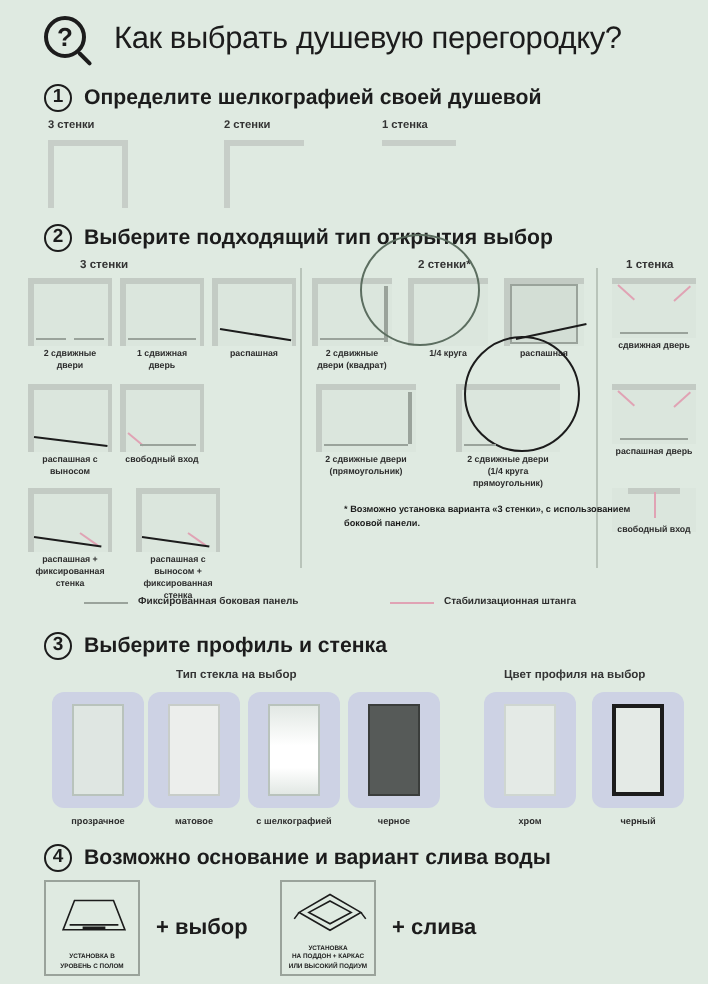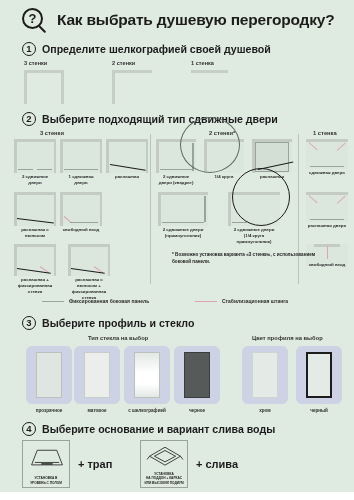--- a/index.html
+++ b/index.html
@@ -24,21 +24,21 @@
     display:flex; align-items:center; justify-content:center;
     font-size:13px; font-weight:bold; color:#1c1c1c; line-height:1;
   }
   .mag-handle {
     position:absolute; left:17px; top:17px; width:9px; height:2.4px;
     background:#1c1c1c; transform:rotate(45deg); transform-origin:left center;
     border-radius:2px;
   }
   .title {
     position:absolute; left:57px; top:11px;
-    font-size:15.5px; font-weight:bold; color:#1c1c1c; letter-spacing:-0.2px;
+    font-size:15.5px; font-weight:normal; color:#1c1c1c; letter-spacing:-0.2px;
   }
 
   
   .step { position:absolute; display:flex; align-items:center; gap:6px; }
   .step-num {
     width:14px; height:14px; border:1.3px solid #1c1c1c; border-radius:50%;
     display:flex; align-items:center; justify-content:center;
     font-size:9.5px; font-weight:bold; color:#1c1c1c; line-height:1;
     flex:0 0 auto;
   }
@@ -154,21 +154,21 @@
     <div class="grp" style="left:191px; top:2px;">
       <div class="cap">1 стенка</div>
       <div class="wallbox" style="width:37px; height:34px;">
         <div class="wseg" style="left:0; top:0; width:37px; height:3px;"></div>
       </div>
     </div>
   </div>
 
   <div class="step" style="left:22px; top:112px;">
     <div class="step-num">2</div>
-    <div class="step-txt">Выберите подходящий тип сдвижные двери</div>
+    <div class="step-txt">Выберите подходящий тип открытия выбор</div>
   </div>
 
   <div class="s2">
 
     <div class="colhead" style="left:40px; top:18px;">3 стенки</div>
     <div class="colhead" style="left:209px; top:18px;">2 стенки*</div>
     <div class="colhead" style="left:313px; top:18px;">1 стенка</div>
 
     <div class="vdiv" style="left:150px; top:22px; height:150px;"></div>
     <div class="vdiv" style="left:298px; top:22px; height:150px;"></div>
@@ -341,21 +341,21 @@
       <div class="lbl">Фиксированная боковая панель</div>
     </div>
     <div class="leg" style="left:195px; top:2px;">
       <div class="swatch" style="background:#e0a3b4;"></div>
       <div class="lbl">Стабилизационная штанга</div>
     </div>
   </div>
 
   <div class="step" style="left:22px; top:316px;">
     <div class="step-num">3</div>
-    <div class="step-txt">Выберите профиль и стекло</div>
+    <div class="step-txt">Выберите профиль и стенка</div>
   </div>
 
   <div class="s3">
     <div class="s3head" style="left:88px; top:21px;">Тип стекла на выбор</div>
     <div class="s3head" style="left:252px; top:21px;">Цвет профиля на выбор</div>
 
     <div class="gcard" style="left:26px; top:32px;">
       <div class="gpane" style="background:#dfe6e2; border:1.2px solid #b9c3bc;"></div>
     </div>
     <div class="glabel" style="left:21px; top:94px;">прозрачное</div>
@@ -381,35 +381,35 @@
     <div class="glabel" style="left:237px; top:94px;">хром</div>
 
     <div class="gcard" style="left:296px; top:32px;">
       <div class="gpane" style="background:#e4eae6; border:2.2px solid #1c1c1c;"></div>
     </div>
     <div class="glabel" style="left:291px; top:94px;">черный</div>
   </div>
 
   <div class="step" style="left:22px; top:422px;">
     <div class="step-num">4</div>
-    <div class="step-txt">Выберите основание и вариант слива воды</div>
+    <div class="step-txt">Возможно основание и вариант слива воды</div>
   </div>
 
   <div class="s4">
 
     <div class="basebox" style="left:22px; top:26px;">
       <svg viewBox="0 0 48 32" style="position:absolute;left:2px;top:6px;width:44px;height:26px;">
         <path d="M12 4 L36 4 L43 22 L5 22 Z" fill="none" stroke="#1c1c1c" stroke-width="1"></path>
         <path d="M9 19 L39 19" stroke="#1c1c1c" stroke-width="1"></path>
         <rect x="17" y="20" width="14" height="1.6" fill="#1c1c1c"></rect>
       </svg>
       <div class="basecap">УСТАНОВКА В
 УРОВЕНЬ С ПОЛОМ</div>
     </div>
-    <div class="pluslbl" style="left:78px; top:44px;">+ трап</div>
+    <div class="pluslbl" style="left:78px; top:44px;">+ выбор</div>
 
     <div class="basebox" style="left:140px; top:26px;">
       <svg viewBox="0 0 48 32" style="position:absolute;left:2px;top:3px;width:44px;height:26px;">
         <path d="M24 4 L43 15 L24 26 L5 15 Z" fill="none" stroke="#1c1c1c" stroke-width="1"></path>
         <path d="M24 8 L37 15 L24 22 L11 15 Z" fill="none" stroke="#1c1c1c" stroke-width="1"></path>
         <path d="M5 15 L2 19 M43 15 L46 19" stroke="#1c1c1c" stroke-width="1"></path>
       </svg>
       <div class="basecap">УСТАНОВКА
 НА ПОДДОН + КАРКАС
 ИЛИ ВЫСОКИЙ ПОДИУМ</div>

